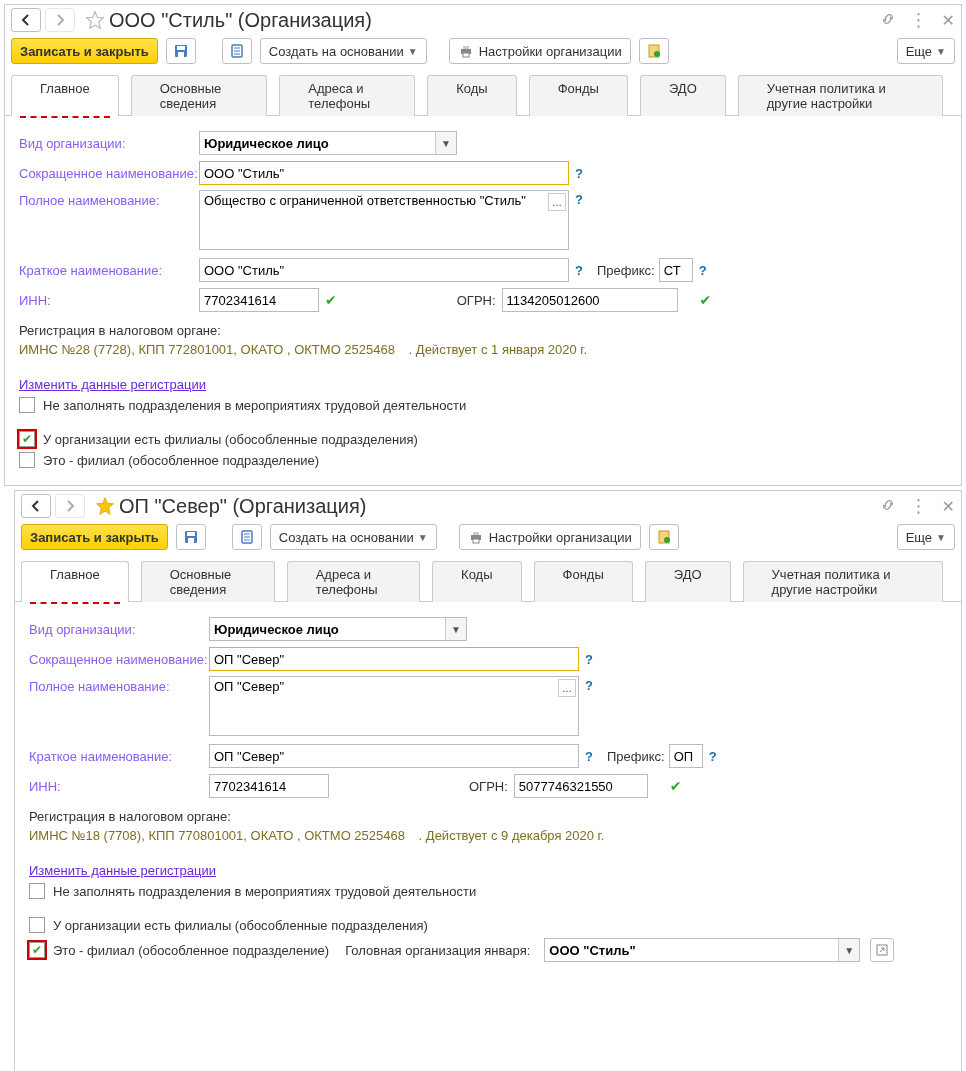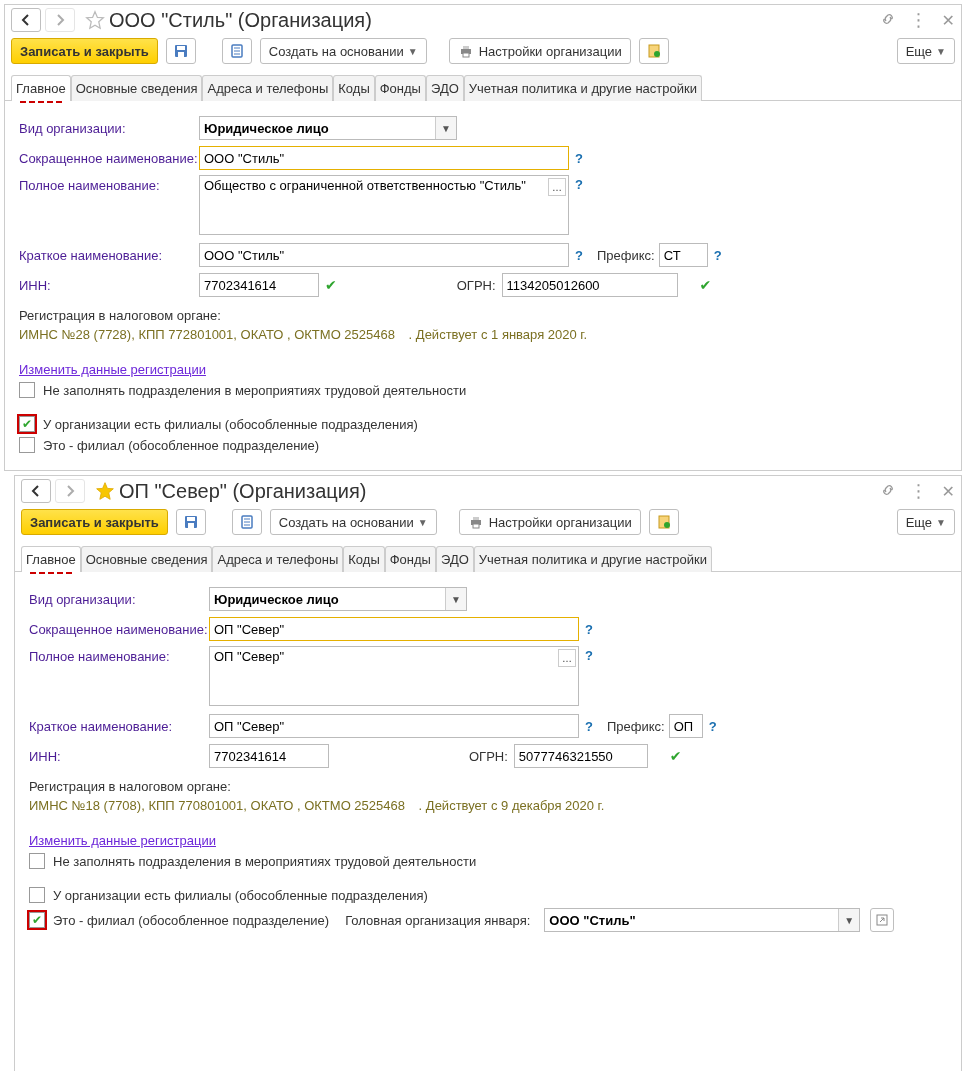--- a/index.html
+++ b/index.html
@@ -20,28 +20,28 @@
   .toolbar { display:flex; align-items:center; padding:6px 6px 8px 6px; gap:8px; }
   .btn { border:1px solid #bfbfbf; background:#fff; border-radius:3px; padding:3px 8px; height:26px; box-sizing:border-box; display:flex; align-items:center; cursor:pointer; color:#333; }
   .btn.yellow { background:#ffdd2d; background:linear-gradient(#ffe24a,#ffcf00); border-color:#d8aa00; font-weight:bold; color:#333; }
   .btn.icon-only { width:30px; justify-content:center; padding:0; }
   .btn .caret { margin-left:4px; font-size:10px; color:#666; }
   .btn .ic { margin-right:5px; display:inline-flex; }
   .toolbar .spacer { flex:1; }
 
   
   .tabs { display:flex; border-bottom:1px solid #ccc; padding:0 6px; margin-top:2px; }
-  .tab { border:1px solid #ccc; border-bottom:none; padding:5px 4px; margin-right:0; border-radius:3px 3px 0 0; background:#f3f3f3; cursor:pointer; position:relative; top:1px; }
+  .tab { border:1px solid #ccc; border-bottom:none; padding:5px 28px; margin-right:12px; border-radius:3px 3px 0 0; background:#f3f3f3; cursor:pointer; position:relative; top:1px; }
   .tab.active { background:#fff; }
   .tab.active::after { content:""; position:absolute; left:8px; right:8px; bottom:-2px; border-bottom:2px dashed #cc0000; }
 
   
   .form { padding:10px 12px 12px 14px; }
   .row { display:flex; align-items:center; margin:4px 0; min-height:26px; }
-  .label { width:180px; color:#4c1d95; }
+  .label { width:180px; color:#8b5cf6; }
   .input, select.input { border:1px solid #bbb; height:24px; padding:2px 4px; box-sizing:border-box; font:inherit; background:#fff; }
   .input.yellow { border:1px solid #e5b000; }
   .textarea { border:1px solid #bbb; padding:2px 4px; box-sizing:border-box; font:inherit; resize:none; background:#fff; height:60px; }
   .q { color:#1a6fb0; margin-left:6px; cursor:pointer; font-weight:bold; }
   .check-green { color:#2fa52f; font-size:14px; margin-left:6px; }
   .dd-wrap { position:relative; display:inline-block;font-weight:bold; }
   .dd-btn { position:absolute; right:1px; top:1px; bottom:1px; width:20px; border-left:1px solid #ccc; background:#f5f5f5; display:flex; align-items:center; justify-content:center; cursor:pointer; font-size:10px; color:#555;}
   .ta-wrap { position:relative; display:inline-block; }
   .ta-btn { position:absolute; right:3px; top:3px; width:16px; height:16px; border:1px solid #ccc; background:#fff; font-size:10px; display:flex; align-items:center; justify-content:center; cursor:pointer;}
 
@@ -165,21 +165,21 @@
         <div class="ta-btn">…</div>
       </span>
       <span class="q" style="align-self:flex-start;margin-top:2px">?</span>
     </div>
 
     <div class="row">
       <div class="label">Краткое наименование:</div>
       <input class="input" style="width: 370px;" value="ООО &quot;Стиль&quot;">
       <span class="q">?</span>
       <span style="margin-left:14px">Префикс:</span>
-      <input class="input" style="width: 49px; margin-left: 4px; text-align: left;" value="СТ">
+      <input class="input" style="width: 34px; margin-left: 4px; text-align: left;" value="СТ">
       <span class="q">?</span>
     </div>
 
     <div class="row">
       <div class="label">ИНН:</div>
       <input class="input" style="width: 120px;" value="7702341614">
       <span class="check-green">✔</span>
       <span style="margin-left:120px">ОГРН:</span>
       <input class="input" style="width: 176px; margin-left: 6px;" value="1134205012600">
       <span class="check-green" style="margin-left:22px">✔</span>

